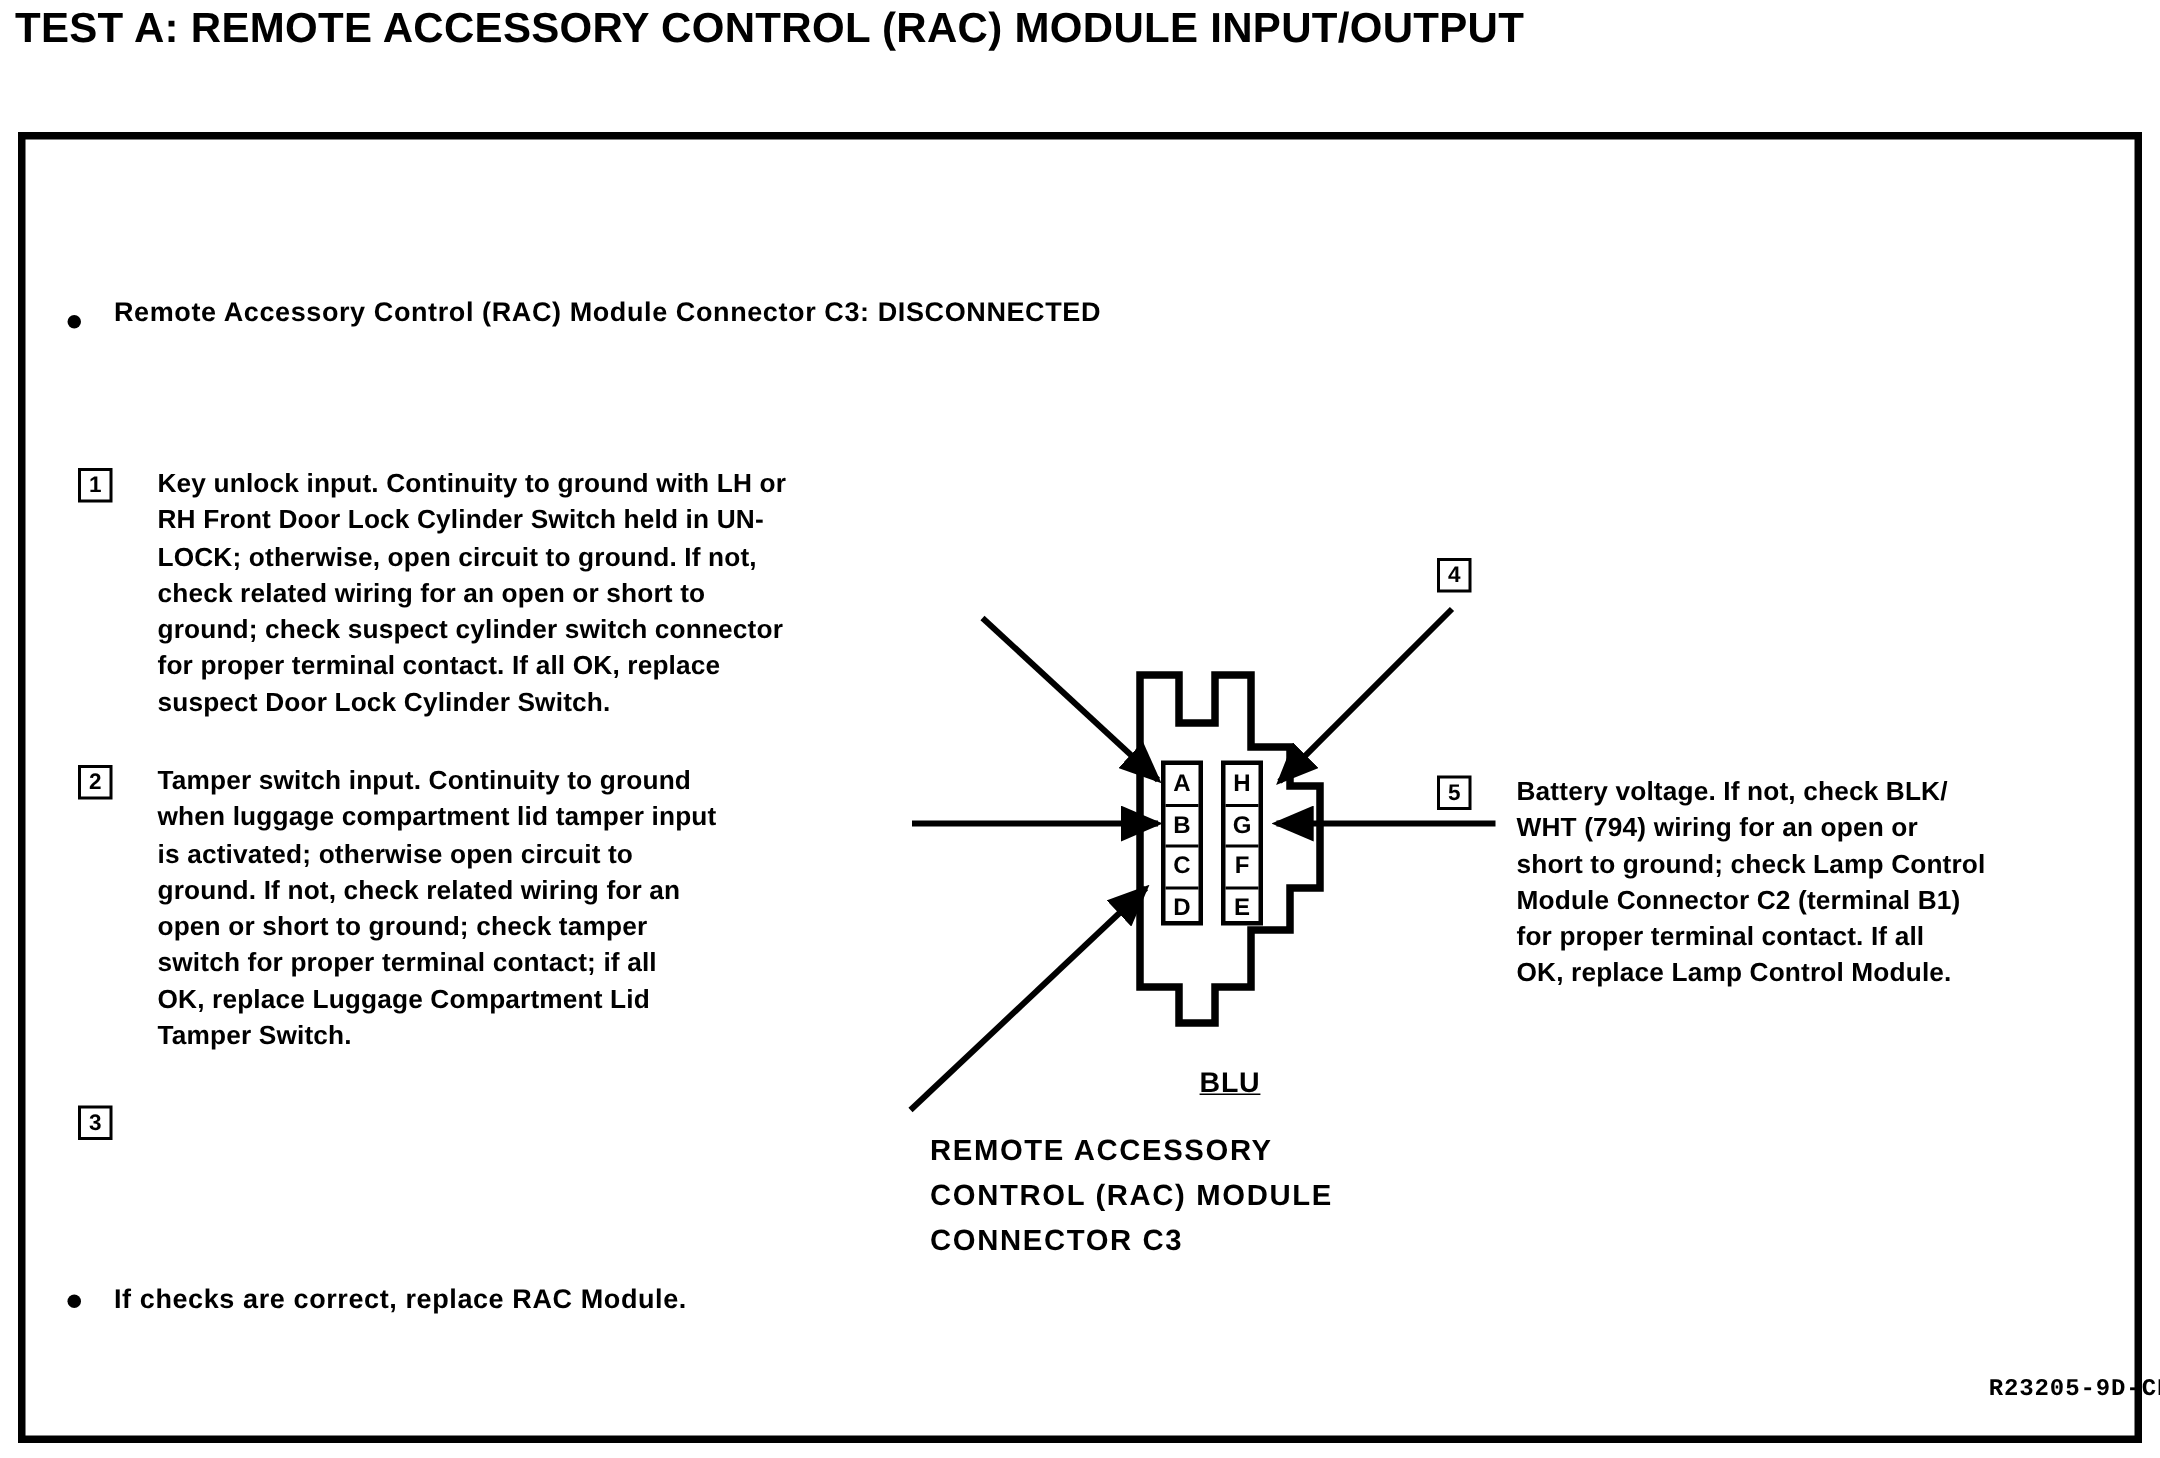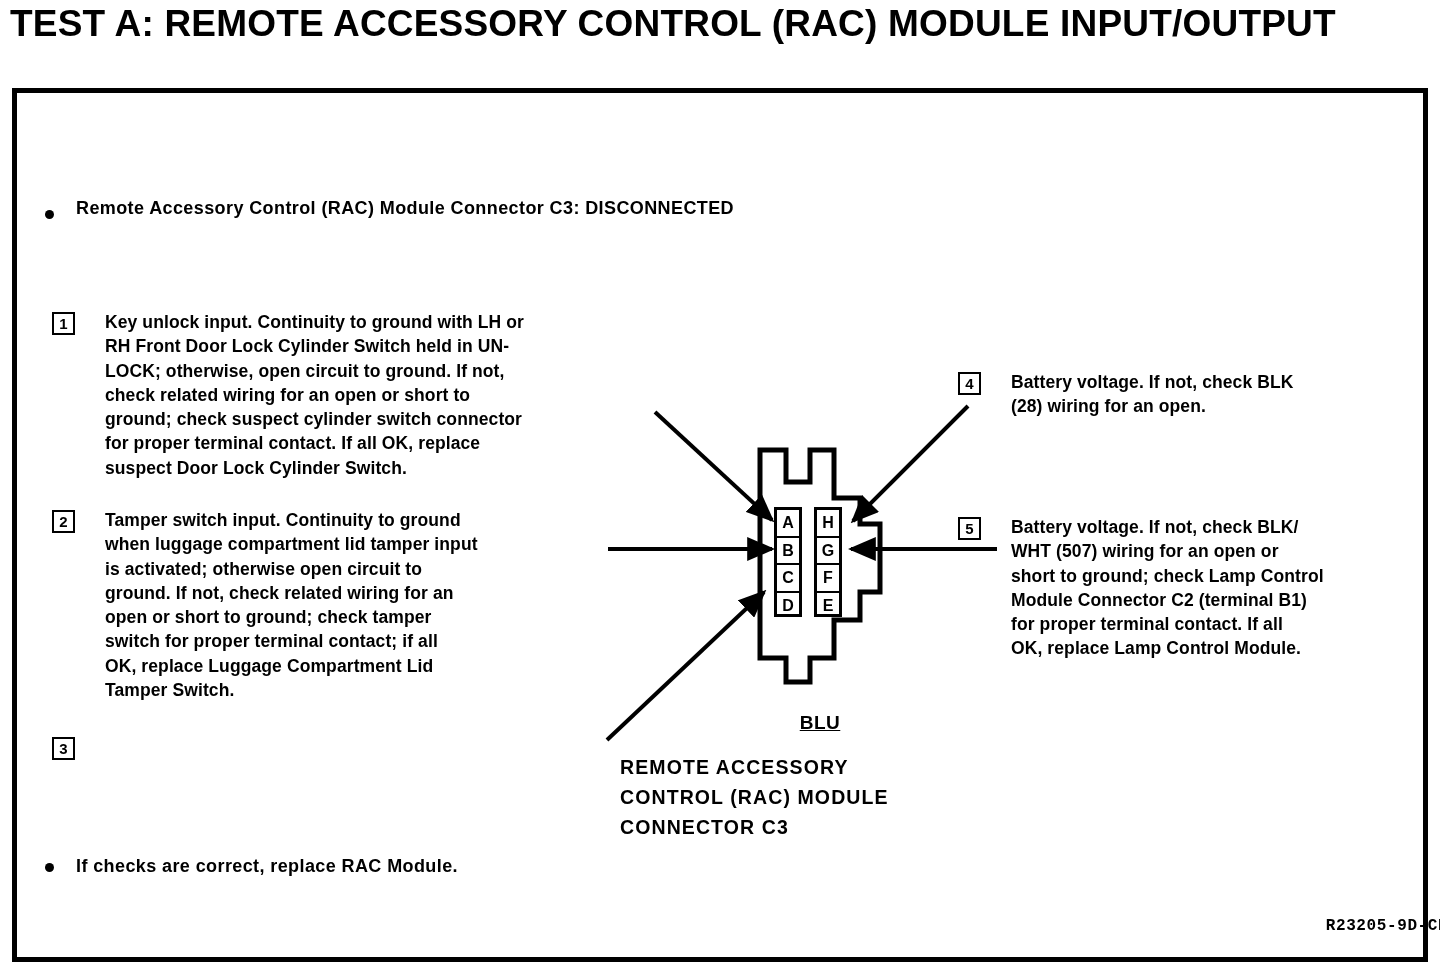--- a/index.html
+++ b/index.html
@@ -17,21 +17,21 @@
     overflow: hidden;
   }
 
   
   #page-title {
     position: absolute;
     left: 10px;
     top: 4px;
     width: 1420px;
     text-align: center;
-    font-size: 37px;
+    font-size: 28px;
     font-weight: bold;
     line-height: 1.08;
     letter-spacing: 0.2px;
   }
   #page-title .line1 { display: block; text-align: left; }
   #page-title .line2 { display: block; text-align: center; }
 
   
   #frame {
     position: absolute;
@@ -211,28 +211,26 @@
 OK, replace Luggage Compartment Lid
 Tamper Switch.</div>
 </div>
 
 <div class="callout" id="callout-3">
   <div class="num-box">3</div>
 </div>
 
 <div class="callout" id="callout-4">
   <div class="num-box">4</div>
-  <div class="callout-text">Battery voltage.  If not, check BLK
-(28) wiring for an open.</div>
 </div>
 
 <div class="callout" id="callout-5">
   <div class="num-box">5</div>
   <div class="callout-text">Battery voltage.  If not, check BLK/
-WHT (507) wiring for an open or
+WHT (794) wiring for an open or
 short to ground; check Lamp Control
 Module Connector C2 (terminal B1)
 for proper terminal contact.  If all
 OK, replace Lamp Control Module.</div>
 </div>
 
 <div id="connector-diagram">
 
   <svg id="connector-outline" width="160" height="260" viewBox="0 0 160 260">
 

